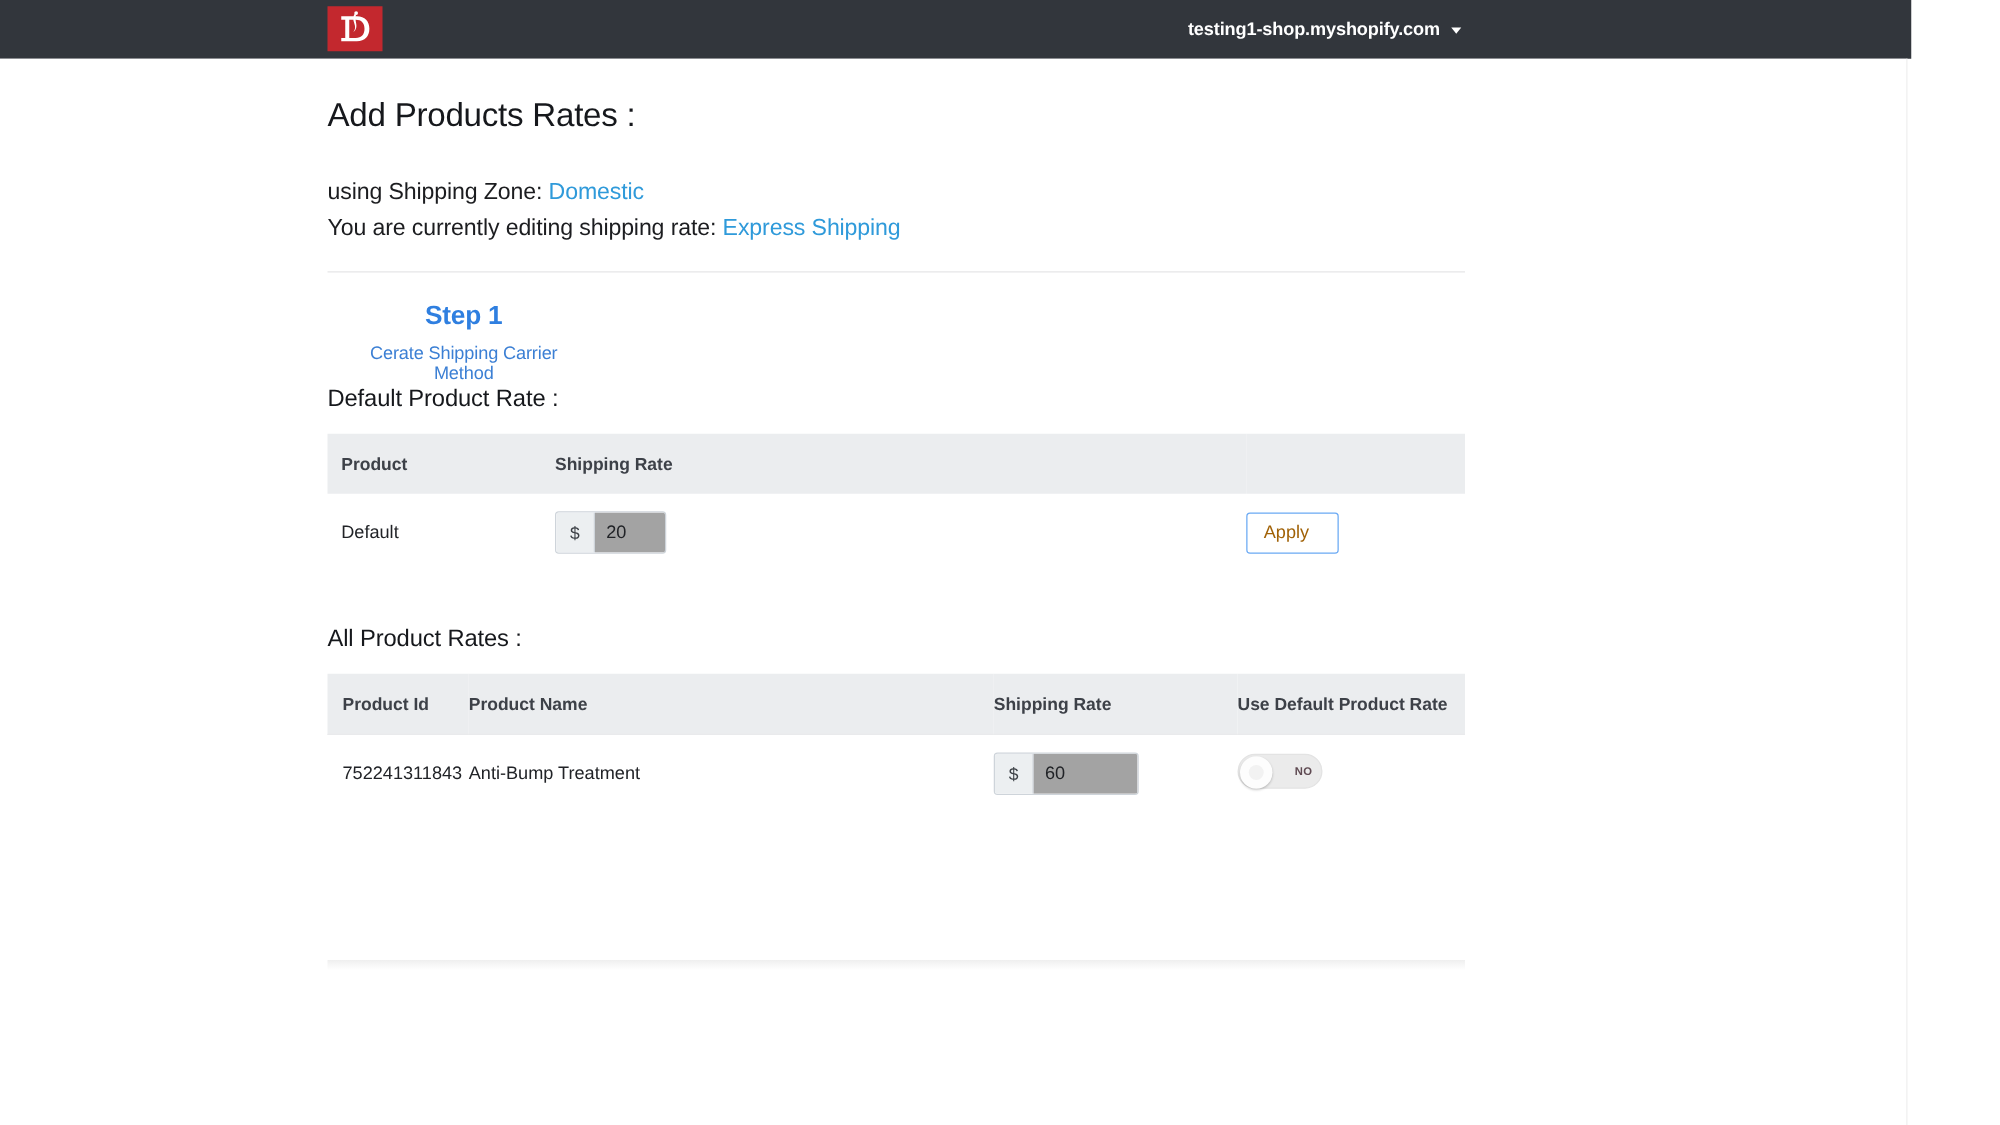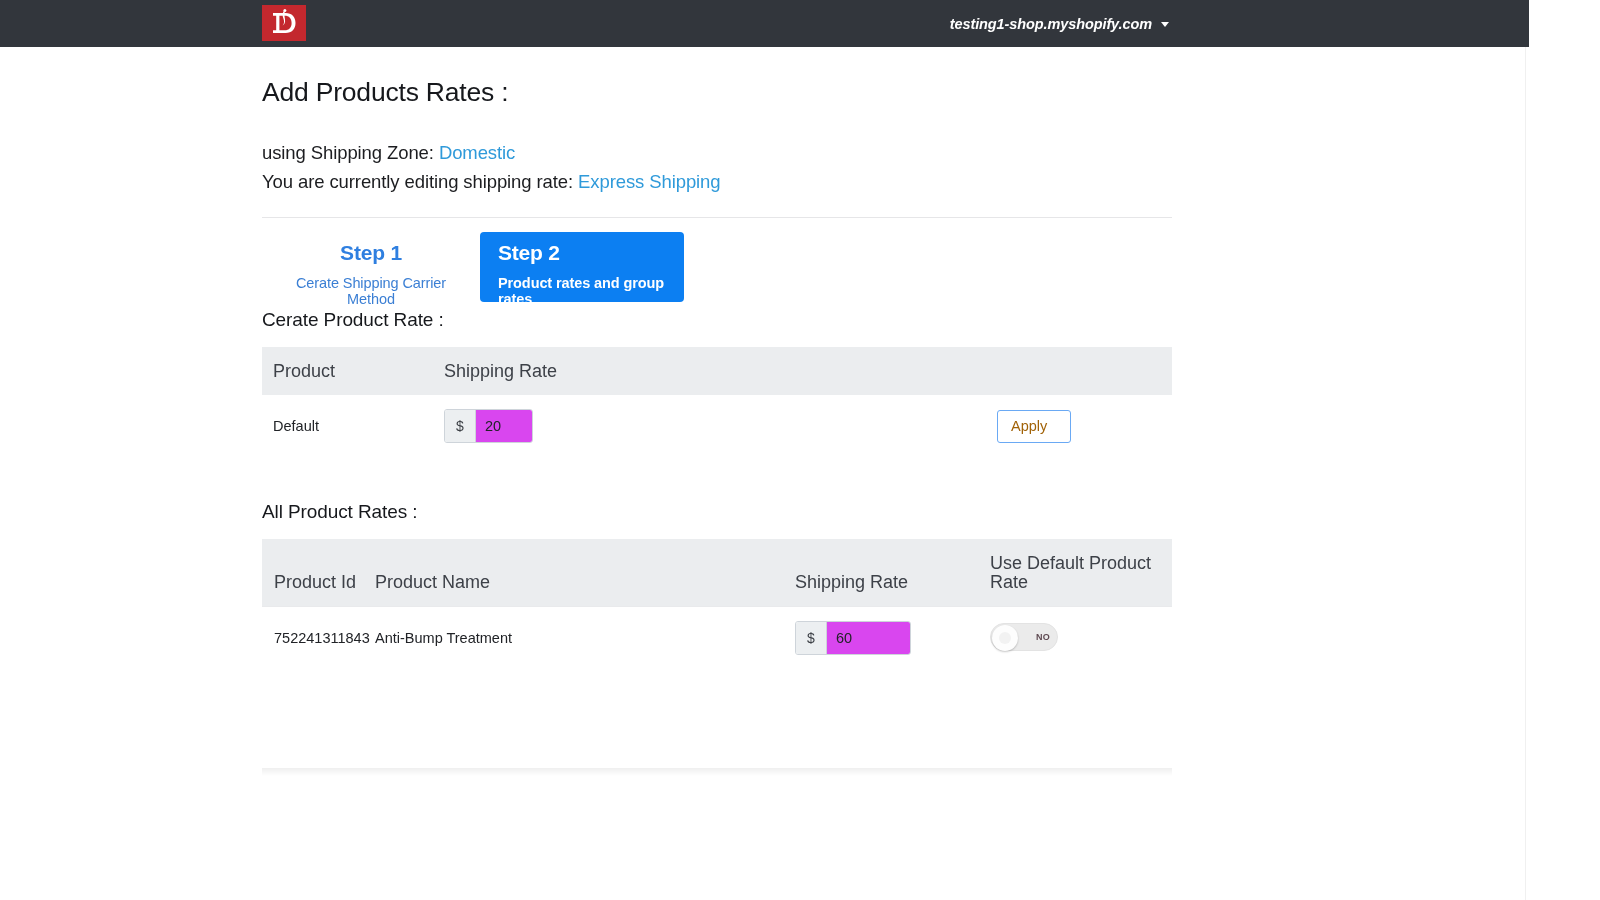--- a/index.html
+++ b/index.html
@@ -38,21 +38,20 @@
 
   .topbar-shop {
     position: absolute;
     right: 360px;
     top: 0;
     height: 47px;
     display: flex;
     align-items: center;
     gap: 9px;
     cursor: pointer;
-    font-style: italic;
   }
   .topbar-shop .shop-name {
     color: #ffffff;
     font-size: 14.5px;
     font-weight: bold;
     letter-spacing: -0.1px;
     white-space: nowrap;
   }
   .caret-down {
     width: 0; height: 0;
@@ -153,22 +152,22 @@
 
   
   table.rates {
     width: 910px;
     border-collapse: collapse;
     margin-top: 16px;
   }
   table.rates thead th {
     background: #ebedef;
     color: #3d4148;
-    font-size: 18px;
-    font-weight: normal;
+    font-size: 14px;
+    font-weight: bold;
     text-align: left;
     padding: 15px 0 14px 0;
     vertical-align: bottom;
     line-height: 19px;
   }
   table.rates tbody td {
     border-top: 1px solid #e9eaec;
     font-size: 14.5px;
     color: #212327;
     padding: 14px 0;
@@ -208,21 +207,21 @@
     color: #3c4046;
   }
   .input-group input {
     border: none;
     outline: none;
     width: 56px;
     padding: 0 0 0 9px;
     font-family: "Liberation Sans", sans-serif;
     font-size: 14.5px;
     color: #212327;
-    background: #d946ef;
+    background: #a3a3a3;
   }
   .input-group.wide input { width: 83px; }
 
   
   .apply-btn {
     border: 1px solid #6aa9f4;
     background: #ffffff;
     color: #a16207;
     font-family: "Liberation Sans", sans-serif;
     font-size: 14.5px;
@@ -315,27 +314,23 @@
     </div>
   </div>
 
   <hr class="divider">
 
   <div class="steps">
     <div class="step inactive">
       <div class="step-title">Step 1</div>
       <div class="step-sub">Cerate Shipping Carrier Method</div>
     </div>
-    <div class="step active">
-      <div class="step-title">Step 2</div>
-      <div class="step-sub">Product rates and group rates</div>
-    </div>
   </div>
 
-  <h2 class="section-title sec-default-title">Cerate Product Rate :</h2>
+  <h2 class="section-title sec-default-title">Default Product Rate :</h2>
 
   <table class="rates default-table">
     <thead>
       <tr>
         <th class="col-prod">Product</th>
         <th class="col-srate">Shipping Rate</th>
         <th class="col-apply"></th>
       </tr>
     </thead>
     <tbody>

